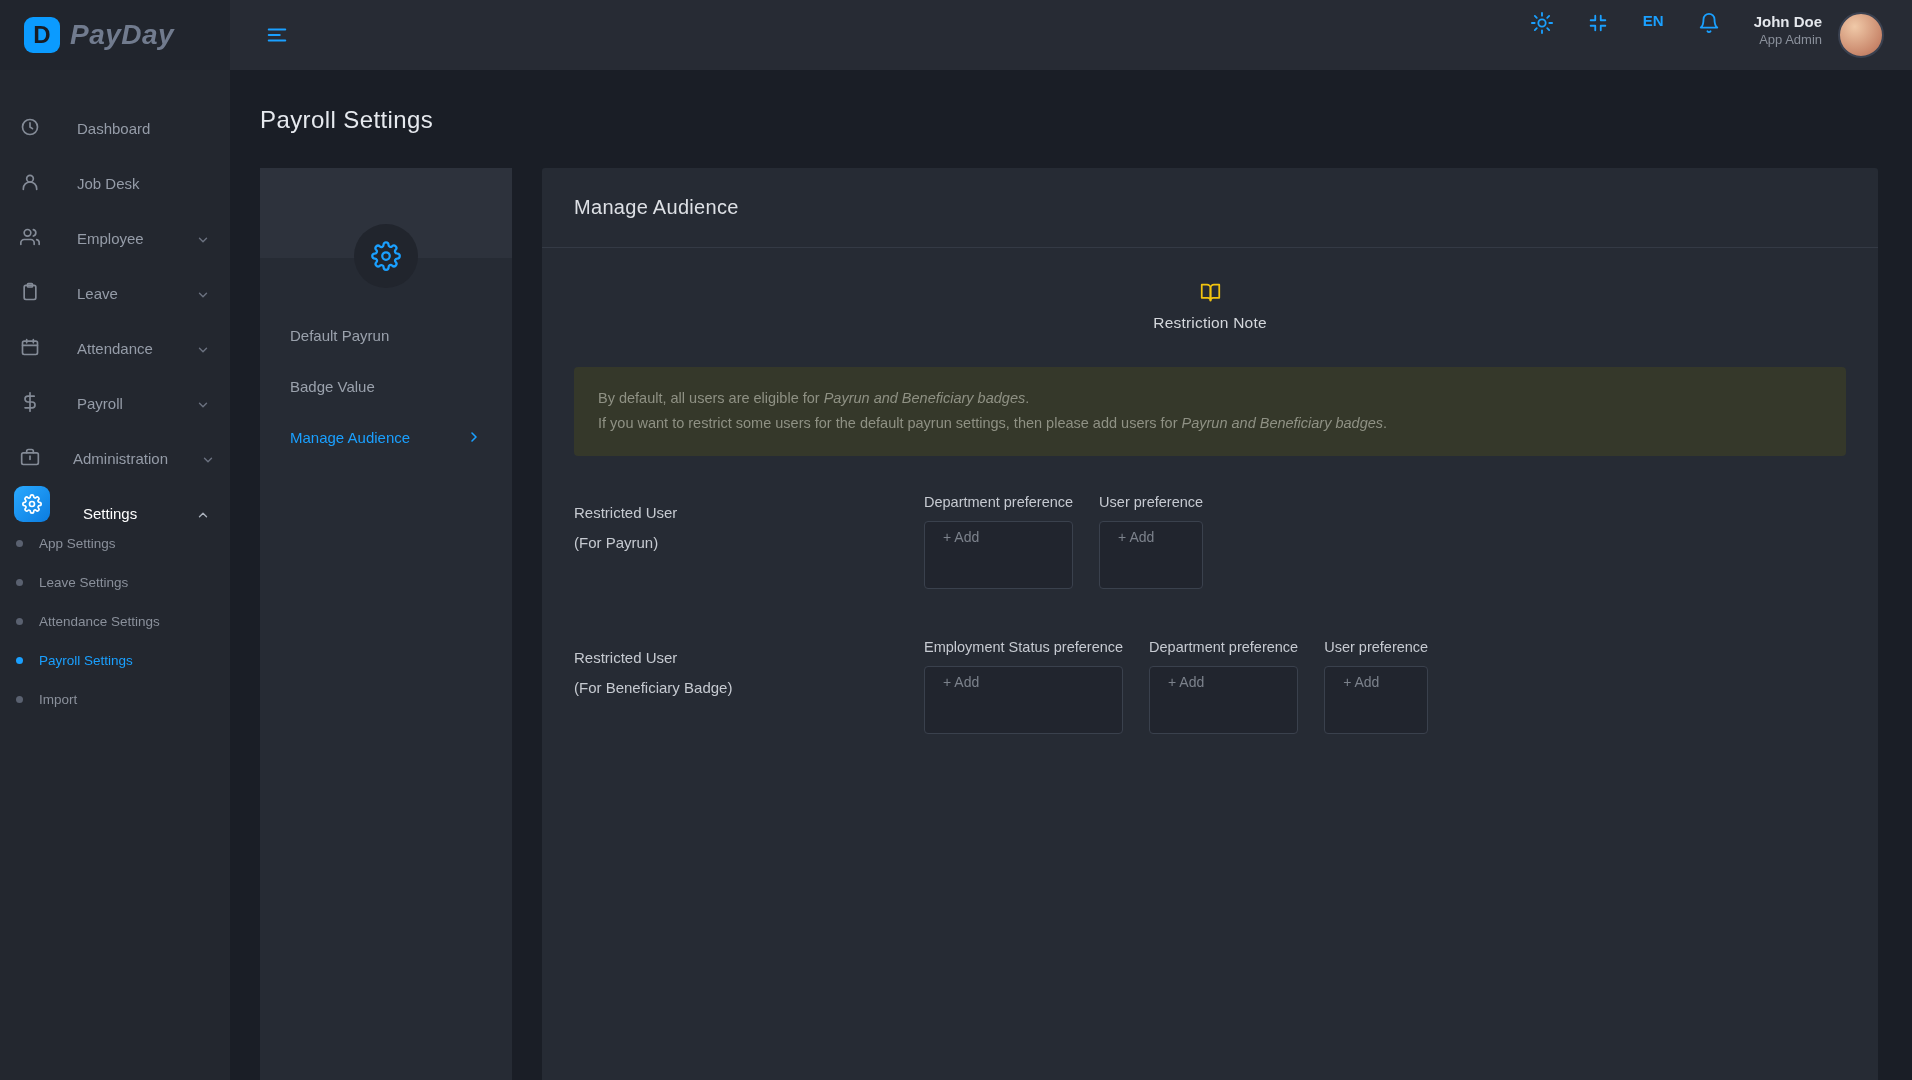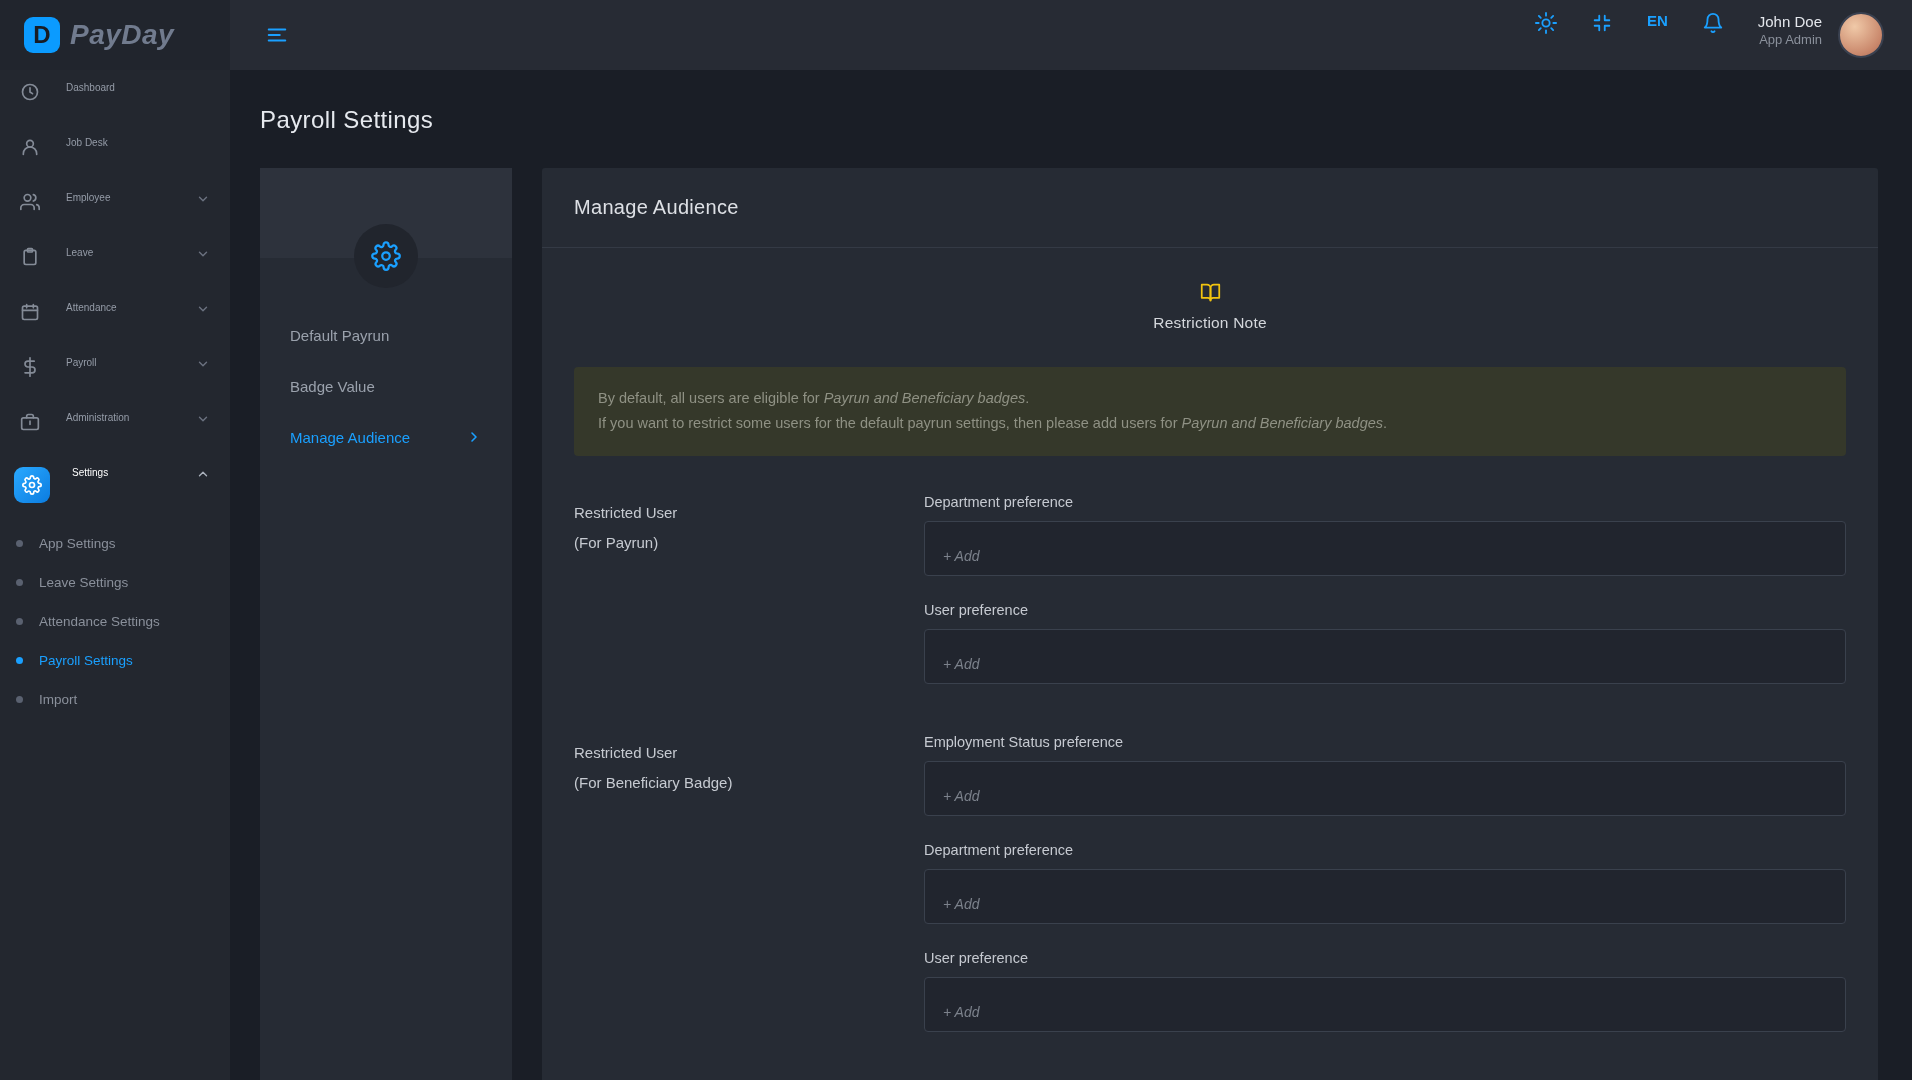--- a/index.html
+++ b/index.html
@@ -12,31 +12,31 @@
   .logo-area { width:230px; height:100%; background:#21252d; display:flex; align-items:center;
                gap:10px; padding-left:24px; flex:0 0 230px; }
   .logo-mark { width:36px; height:36px; border-radius:9px; background:#0b9bff; color:#181c24;
                font-weight:bold; font-size:24px; display:flex; align-items:center; justify-content:center; }
   .logo-text { font-size:28px; font-weight:bold; font-style:italic; color:#717b8e; letter-spacing:.5px; }
   .menu-btn { margin-left:36px; color:#1aa0ff; cursor:pointer; display:flex; }
   .topbar-right { margin-left:auto; display:flex; align-items:flex-start; gap:34px; padding-right:28px; }
   .tb-icon { color:#1aa0ff; display:flex; cursor:pointer; }
   .lang { color:#1aa0ff; font-size:15px; font-weight:bold; cursor:pointer; }
   .user-block { text-align:right; line-height:1.3; }
-  .user-name { color:#e4e7ec; font-size:15px; font-weight:normal; }
+  .user-name { color:#e4e7ec; font-size:15px; font-weight:bold; }
   .user-role { color:#8a909b; font-size:13px; }
   .avatar { width:46px; height:46px; border-radius:50%; margin-left:-18px;
             background:radial-gradient(circle at 35% 30%, #f0c9a8, #c9876b 70%, #a96a52);
             border:2px solid #3a4150; cursor:pointer; }
 
   
   .shell { display:flex; flex:1; overflow:hidden; }
   .sidebar { width:230px; flex:0 0 230px; background:#23272f; padding-top:12px; overflow:hidden; }
-  .side-item { height:55px; display:flex; align-items:flex-start; gap:22px; padding:0 20px;
-               color:#959ca8; font-size:10px; cursor:pointer; }
+  .side-item { height:55px; display:flex; align-items:flex-end; gap:33px; padding:0 20px;
+               color:#959ca8; font-size:15px; cursor:pointer; }
   .side-item .ic { width:24px; display:flex; color:#848b97; }
   .side-item .chev { margin-left:auto; color:#6b7280; display:flex; }
   .side-item.active { color:#ffffff; font-weight:normal; }
   .side-item.active .ic-box { width:36px; height:36px; border-radius:9px; margin-left:-6px;
         background:linear-gradient(135deg,#2aa9ff,#0b7ce0); display:flex; align-items:center;
         justify-content:center; color:#fff; }
   .side-item.active .chev { color:#aab1bc; }
   .submenu { padding:2px 0 8px 0; }
   .sub-item { height:39px; display:flex; align-items:center; gap:16px; padding-left:16px;
               color:#8a909b; font-size:13.5px; cursor:pointer; }
@@ -68,24 +68,24 @@
   .panel-body { padding:34px 32px; }
   .note-title-row { display:flex; align-items:center; gap:11px;flex-direction:column; }
   .book-ic { color:#f2c40f; display:flex; }
   .note-title { font-size:15.5px; color:#d4d7dc; letter-spacing:.2px; }
   .note-box { margin-top:35px; background:#35382a; border-radius:4px; padding:19px 24px;
               color:#8f9184; font-size:14.5px; line-height:1.75; }
   .note-box i { font-style:italic; }
 
   .form-section { display:flex; margin-top:38px;gap:20px; }
   .section-left { width:330px; flex:0 0 330px; color:#c6cad1; font-size:15px; line-height:2.0; padding-top:4px; }
-  .section-right { flex:1; display:flex; flex-direction:column; gap:26px; }
+  .section-right { flex:1; display:flex; flex-direction:row; gap:26px; }
   .field-label { font-size:14.5px; color:#c6cad1; margin-bottom:11px; }
-  .tag-input { height:55px; background:#21252e; border:1px solid #3a414d; border-radius:4px;
-               padding:25px 18px; cursor:text;font-style:italic; }
+  .tag-input { height:68px; background:#21252e; border:1px solid #3a414d; border-radius:4px;
+               padding:6px 18px; cursor:text; }
   .tag-input .ph { color:#7c828c; font-size:14px; }
   .section-gap { margin-top:50px; }
   svg { display:block; }
 </style>
 </head>
 <body>
 
 <div class="app">
 
   <header class="topbar">

